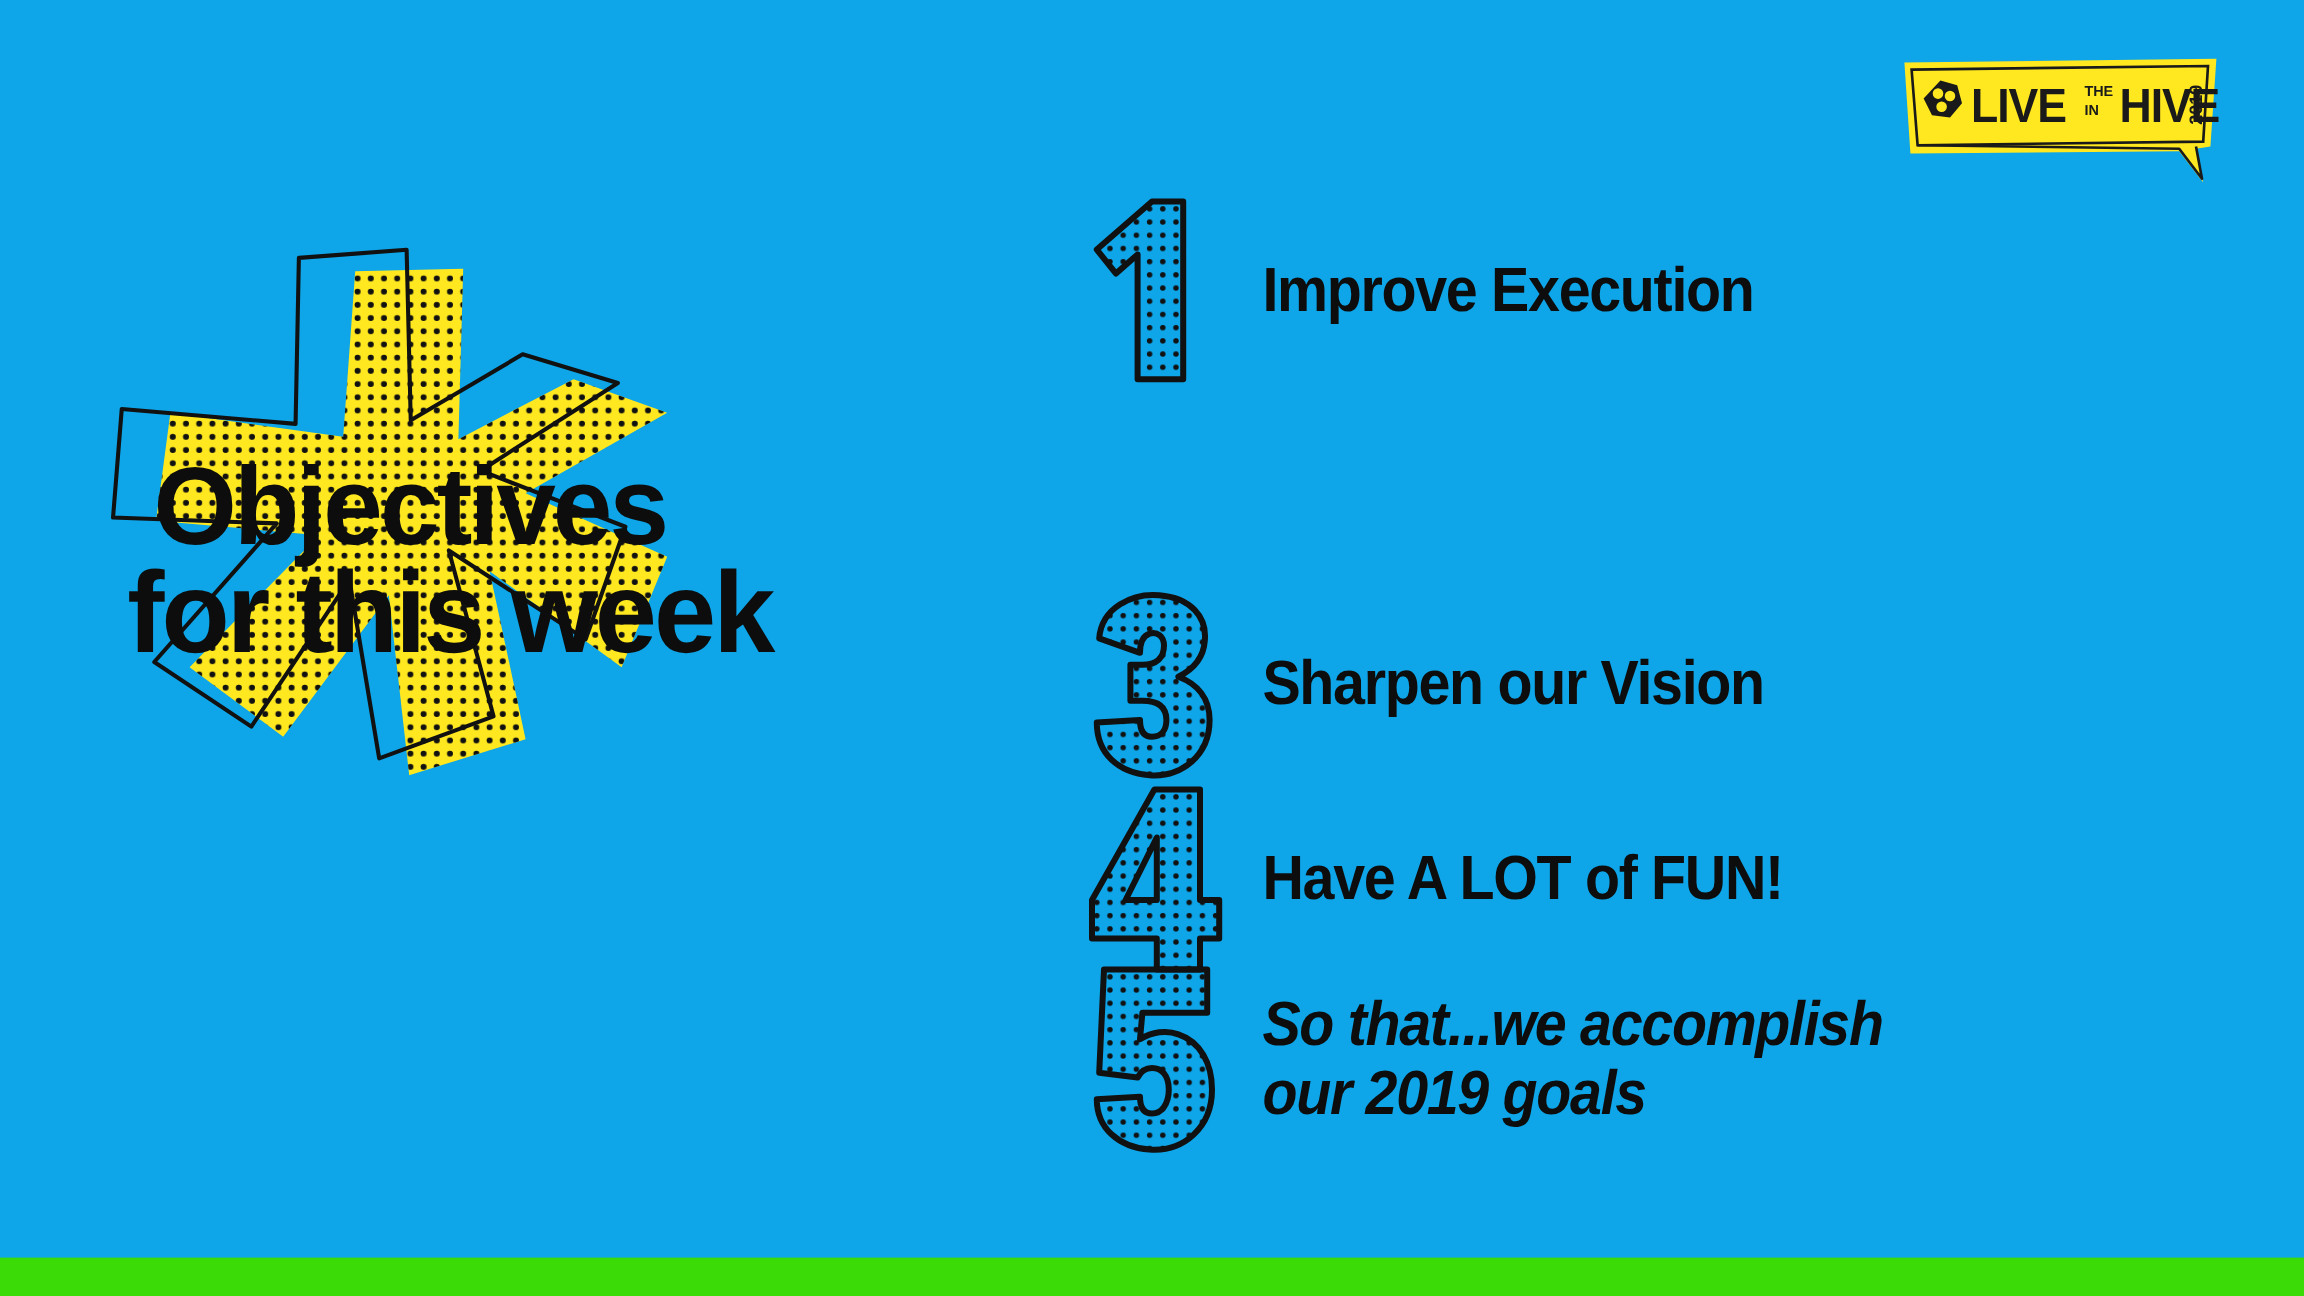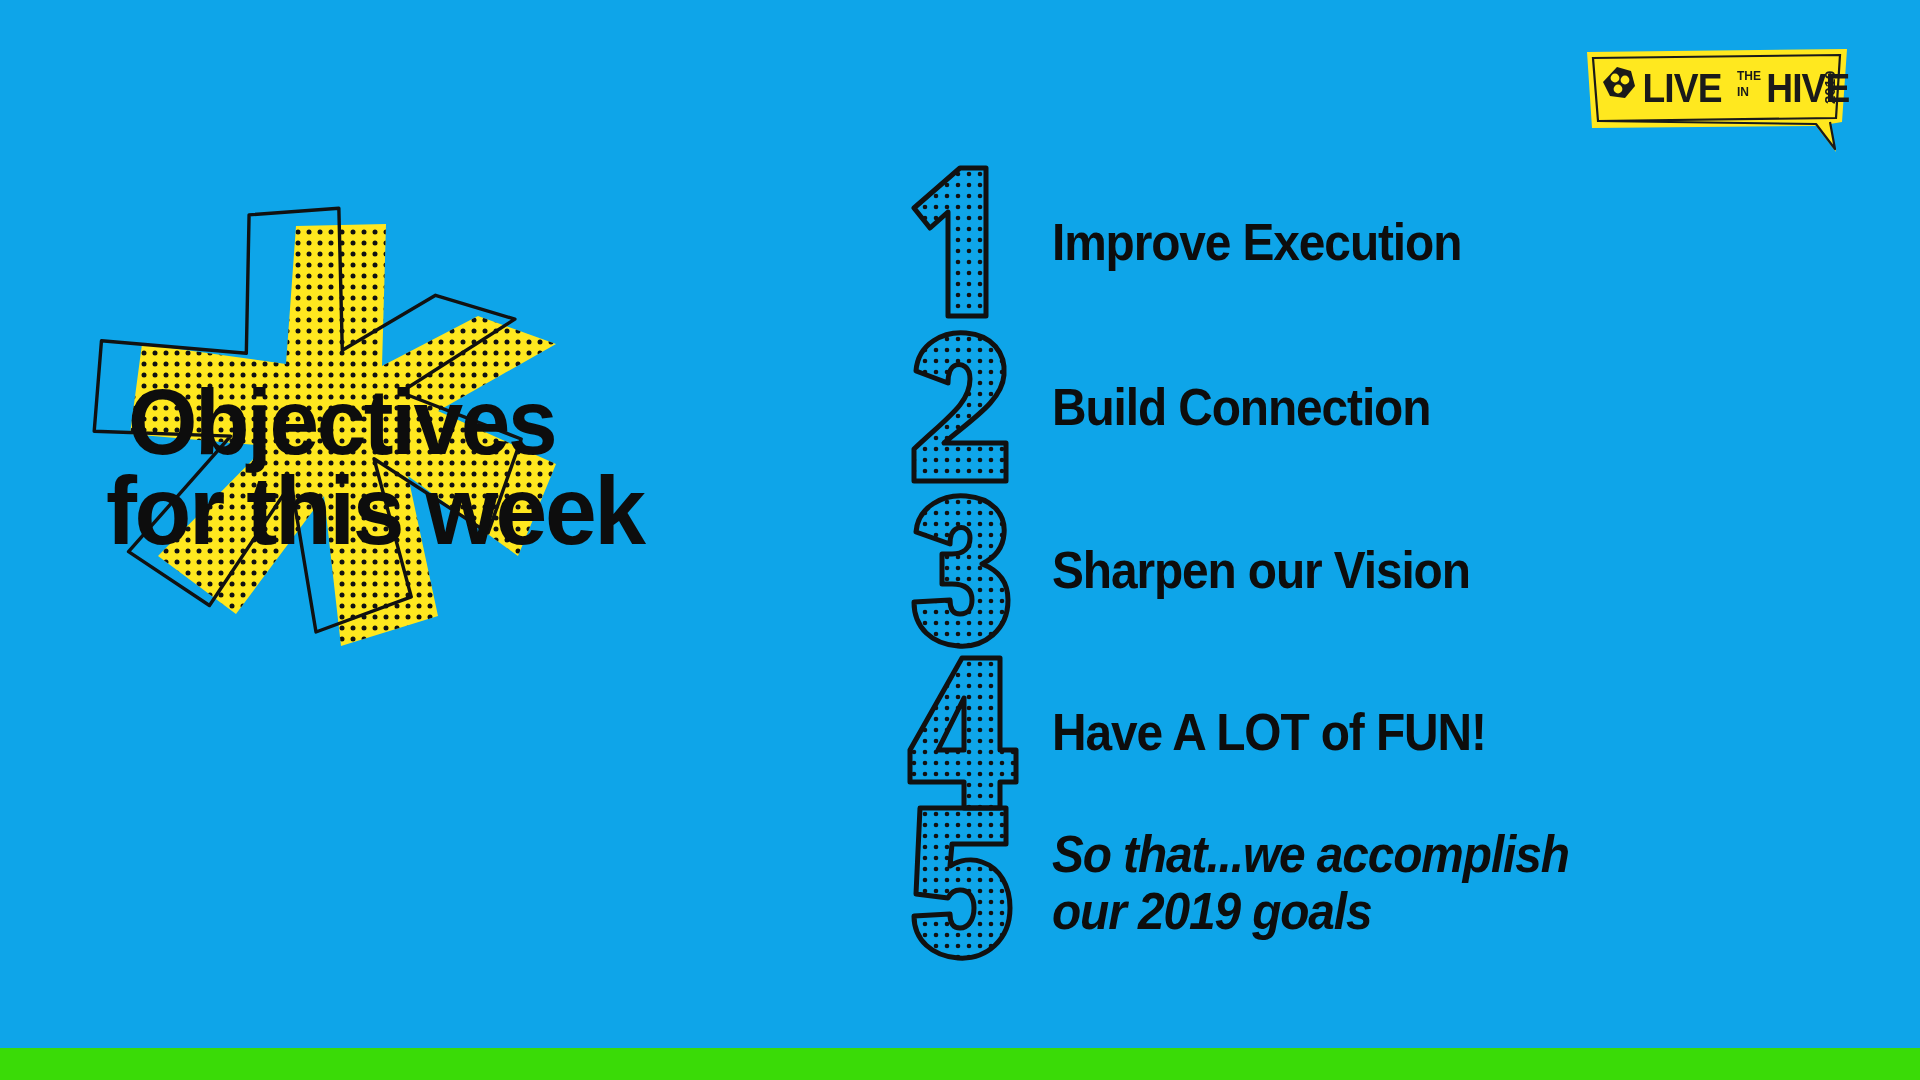--- a/index.html
+++ b/index.html
@@ -178,40 +178,20 @@
           </defs>
           <use href="#n1" fill="url(#ht1)"></use>
           <use href="#n1" fill="none" stroke="#111111" stroke-width="5" stroke-linejoin="round"></use>
         </svg>
       </div>
       <div class="obj-text">
         <span class="ln">Improve Execution</span>
       </div>
     </div>
 
-    <div class="obj-row" style="top:175px;">
-      <div class="obj-num">
-        <svg width="130" height="165" viewBox="0 0 130 165">
-          <defs>
-            <pattern id="ht2" width="11" height="11" patternUnits="userSpaceOnUse">
-              <circle cx="3" cy="3" r="2.3" fill="#111111"></circle>
-            </pattern>
-            <path id="n2" d="M16 46 C18 18 44 6 66 8 C92 10 106 28 104 50
-                              C102 76 72 94 44 118 L106 118 L106 156 L14 156
-                              L14 124 C48 92 70 78 70 54 C70 42 62 38 56 40
-                              C50 42 48 50 48 58 Z"></path>
-          </defs>
-          <use href="#n2" fill="url(#ht2)"></use>
-          <use href="#n2" fill="none" stroke="#111111" stroke-width="5" stroke-linejoin="round"></use>
-        </svg>
-      </div>
-      <div class="obj-text">
-        <span class="ln">Build Connection</span>
-      </div>
-    </div>
 
     <div class="obj-row" style="top:338px;">
       <div class="obj-num">
         <svg width="130" height="165" viewBox="0 0 130 165">
           <defs>
             <pattern id="ht3" width="11" height="11" patternUnits="userSpaceOnUse">
               <circle cx="3" cy="3" r="2.3" fill="#111111"></circle>
             </pattern>
             <path id="n3" d="M16 44 C18 18 44 6 66 8 C92 10 106 26 104 46
                               C103 60 94 70 82 76 C98 82 108 94 108 112

